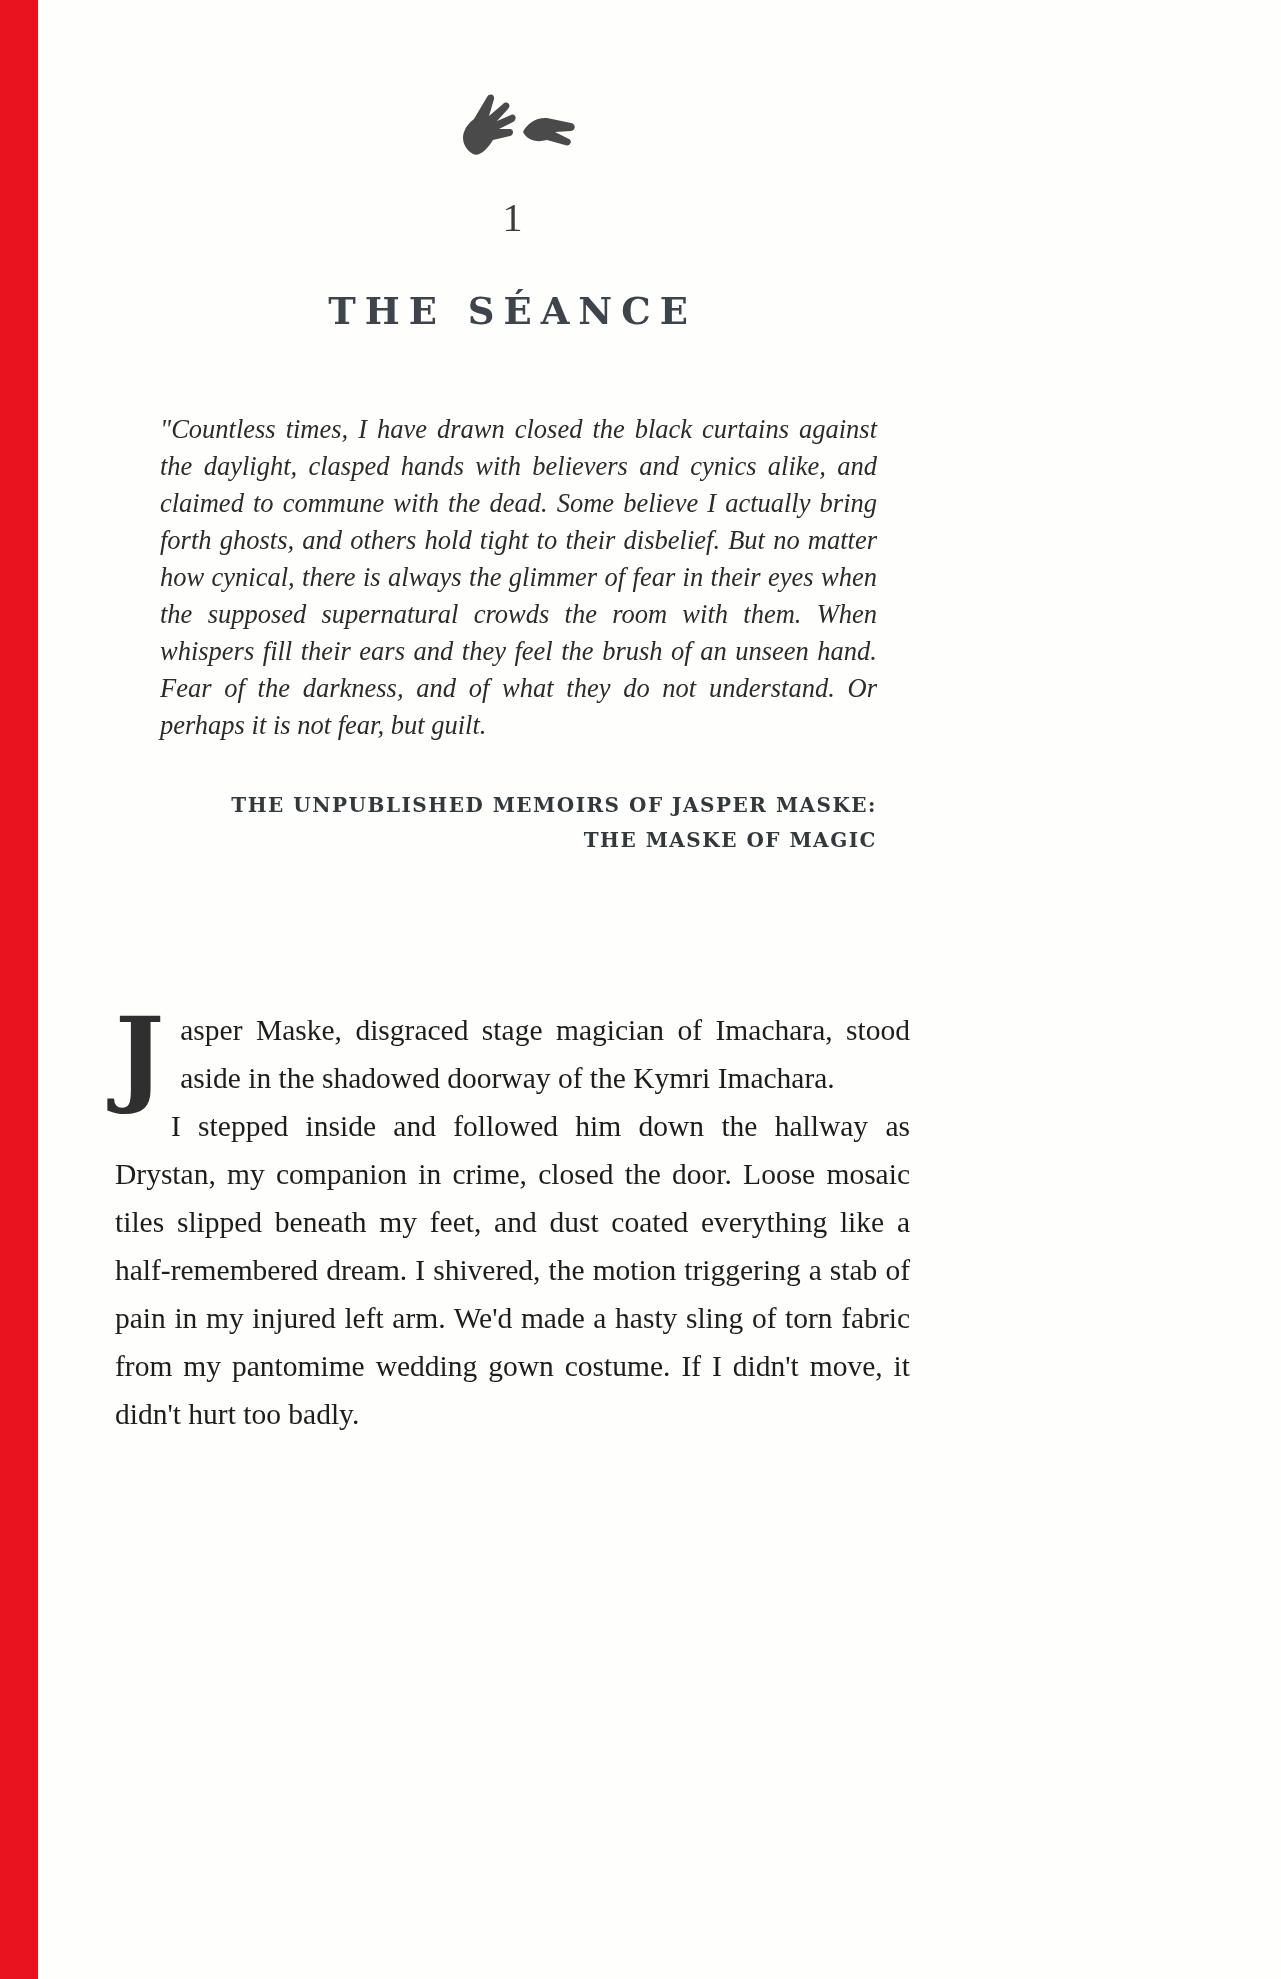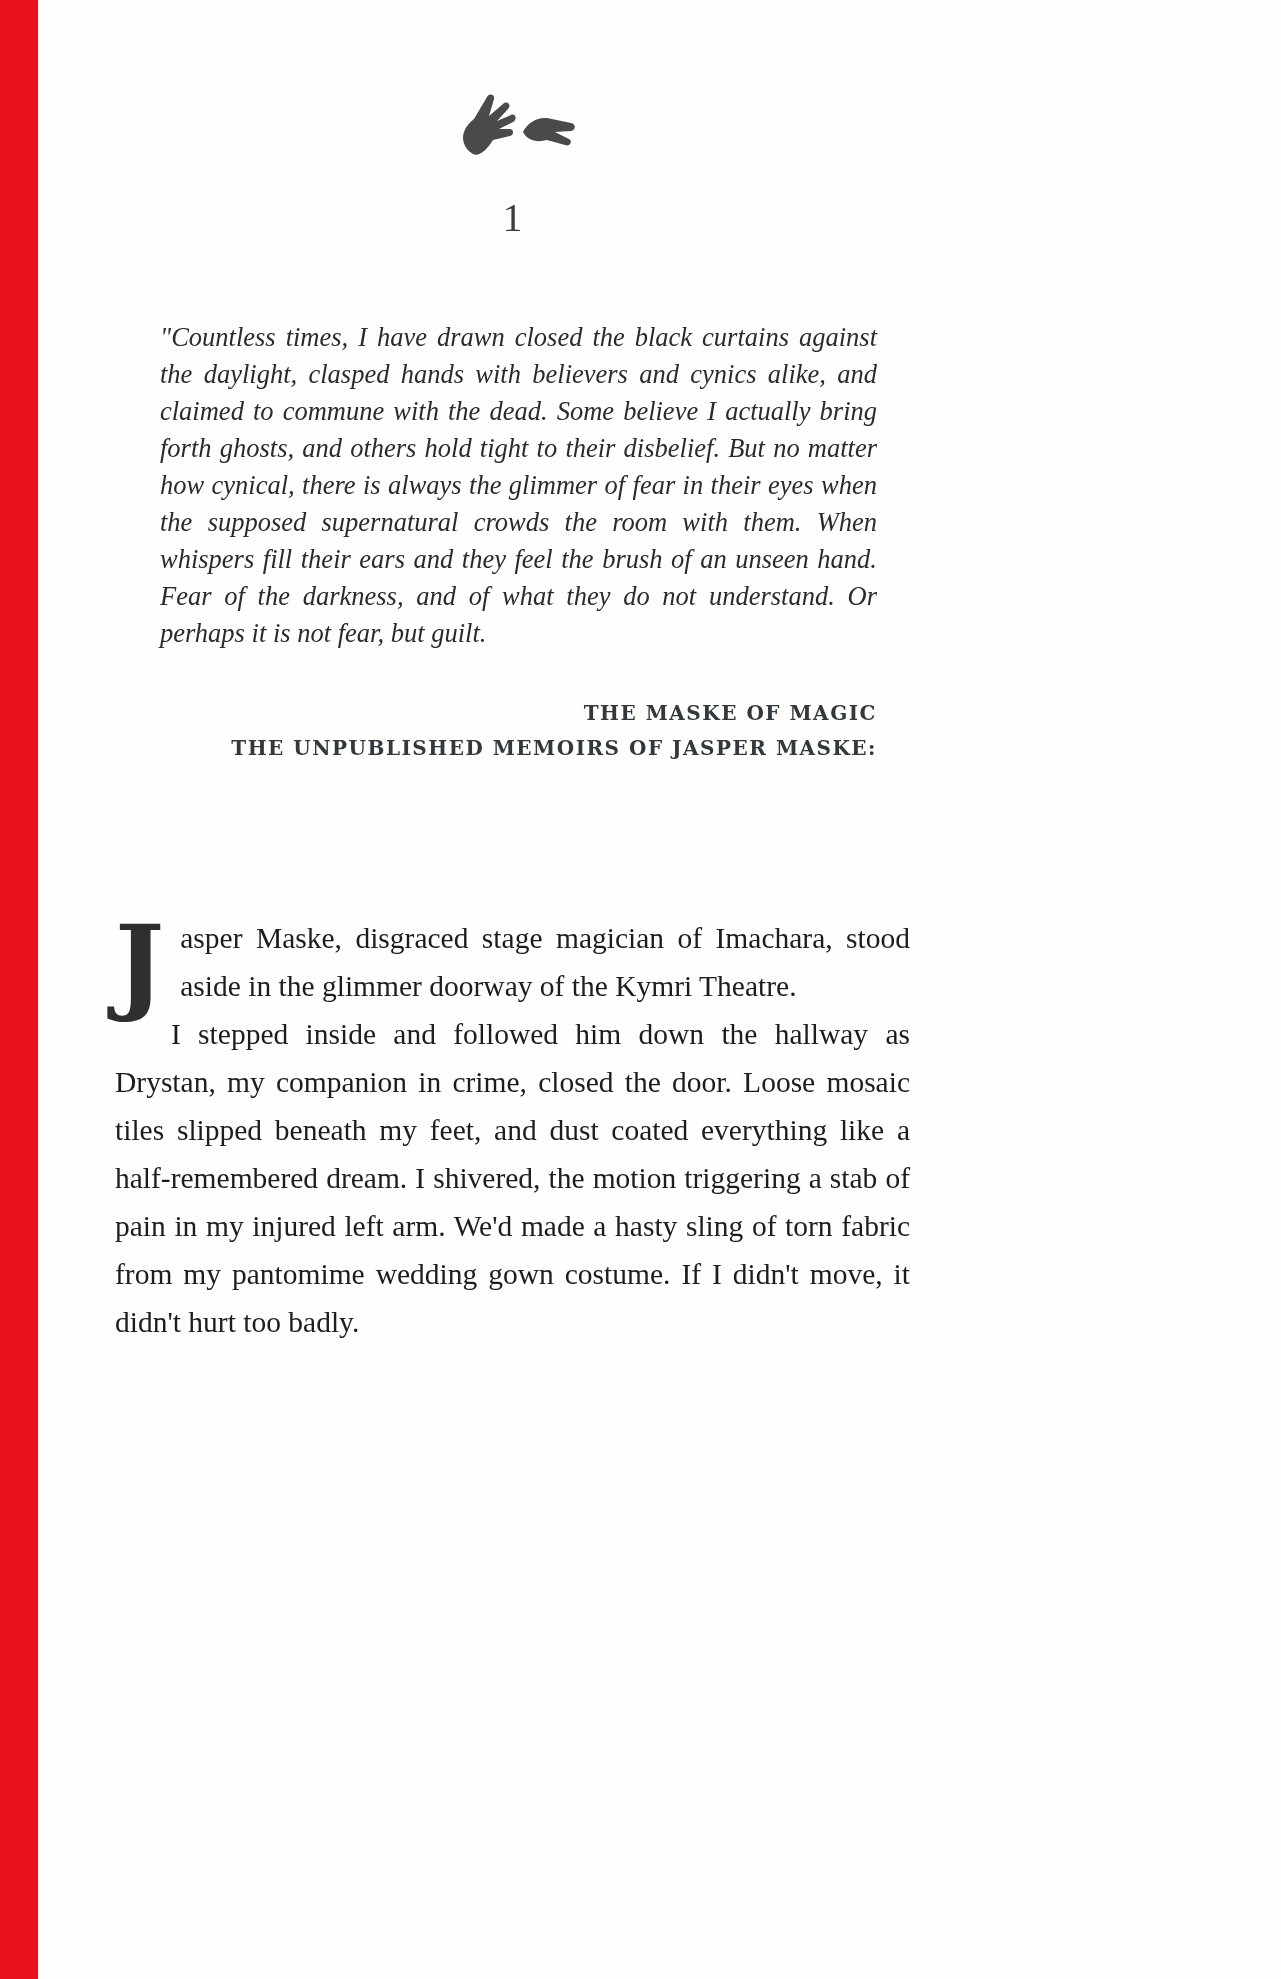--- a/index.html
+++ b/index.html
@@ -98,31 +98,32 @@
       <svg width="140" height="80" viewBox="0 0 140 80" aria-hidden="true">
         <g fill="#4a4a4a">
           <path d="M30 66 C22 62 18 52 21 44 C23 38 27 34 31 31 L44 9 C46 5 52 6 51 11 L46 28 L60 16 C64 12 69 17 65 21 L54 33 L68 27 C72 25 75 31 70 34 L56 41 L67 41 C71 41 71 47 67 48 L50 52 C44 62 36 69 30 66 Z"></path>
           <path d="M80 44 C84 35 94 29 104 30 L128 35 C133 36 133 42 128 43 L112 44 L126 51 C130 53 127 59 122 57 L104 52 C93 55 84 52 80 44 Z"></path>
         </g>
       </svg>
     </div>
 
     <div class="chapter-number">1</div>
 
+    <h1 class="chapter-title">THE SÉANCE</h1>
 
     <div class="epigraph">
       <p>"Countless times, I have drawn closed the black curtains against the daylight, clasped hands with believers and cynics alike, and claimed to commune with the dead. Some believe I actually bring forth ghosts, and others hold tight to their disbelief. But no matter how cynical, there is always the glimmer of fear in their eyes when the supposed supernatural crowds the room with them. When whispers fill their ears and they feel the brush of an unseen hand. Fear of the darkness, and of what they do not understand. Or perhaps it is not fear, but guilt.</p>
     </div>
 
     <div class="attribution">
+      <div>THE UNPUBLISHED MEMOIRS OF JASPER MASKE:</div>
       <div>THE MASKE OF MAGIC</div>
-      <div>THE UNPUBLISHED MEMOIRS OF JASPER MASKE:</div>
     </div>
 
     <div class="body-text">
       <p>
-        <span class="dropcap">J</span><span>asper Maske, disgraced stage magician of Imachara, stood aside in the glimmer doorway of the Kymri Theatre.</span>
+        <span class="dropcap">J</span><span>asper Maske, disgraced stage magician of Imachara, stood aside in the shadowed doorway of the Kymri Imachara.</span>
       </p>
       <p class="indented">I stepped inside and followed him down the hallway as Drystan, my companion in crime, closed the door. Loose mosaic tiles slipped beneath my feet, and dust coated everything like a half-remembered dream. I shivered, the motion triggering a stab of pain in my injured left arm. We'd made a hasty sling of torn fabric from my pantomime wedding gown costume. If I didn't move, it didn't hurt too badly.</p>
     </div>
 
   </div>
 </div>
 
 </body></html>

